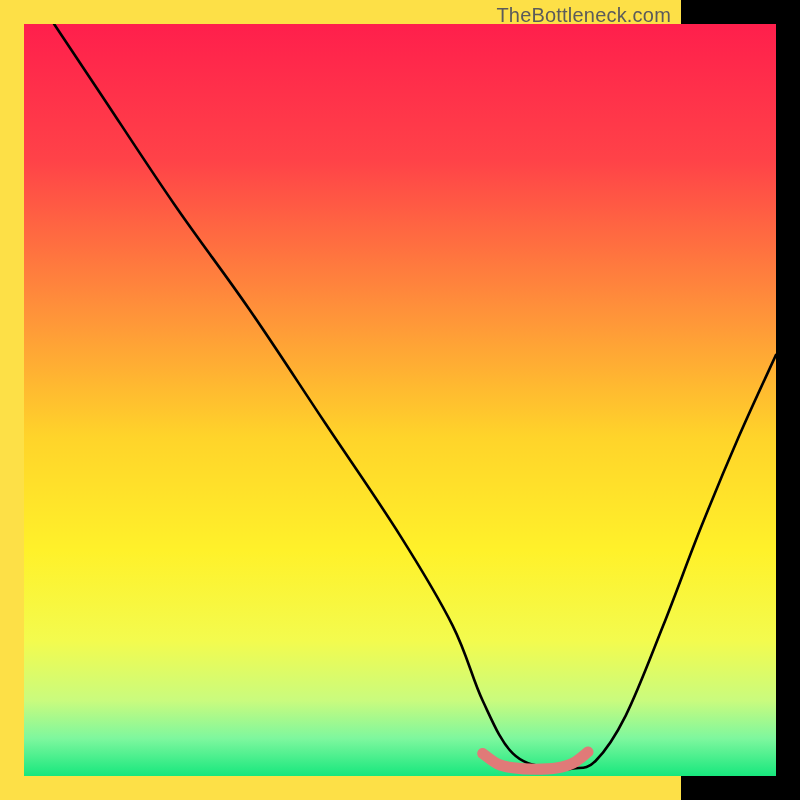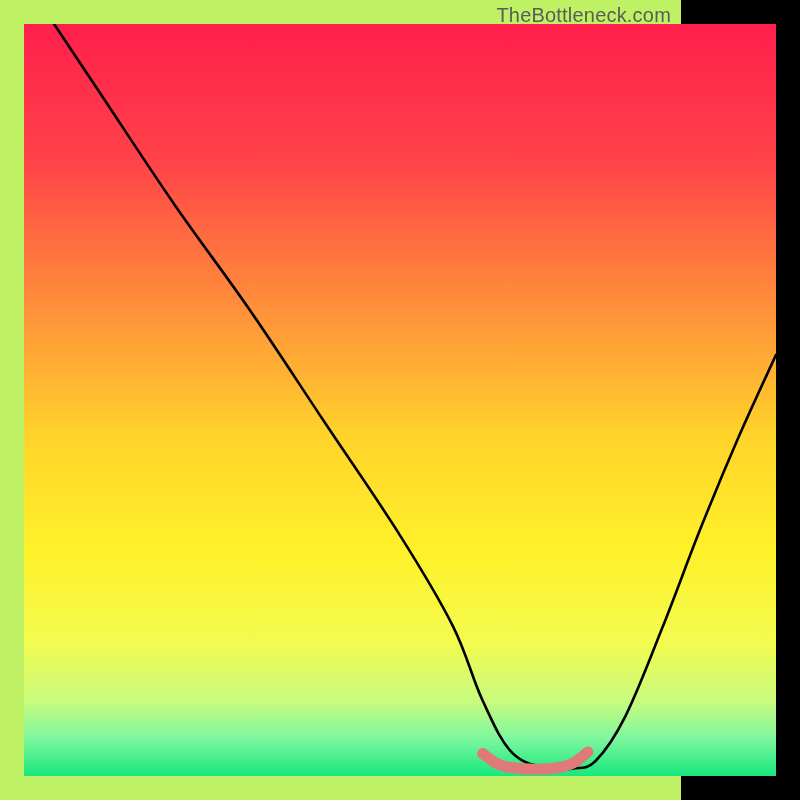--- a/index.html
+++ b/index.html
@@ -10,21 +10,21 @@
     overflow: hidden;
     background: #000;
     font-family: Arial, Helvetica, sans-serif;
   }
   .frame {
     position: absolute;
     left: 0;
     top: 0;
     width: 681px;
     height: 800px;
-    background: #bef264;
+    background: #fde047;
   }
   .plot-area {
     position: absolute;
     left: 24px;
     top: 24px;
     width: 752px;
     height: 752px;
     overflow: hidden;
   }
   .gradient {

